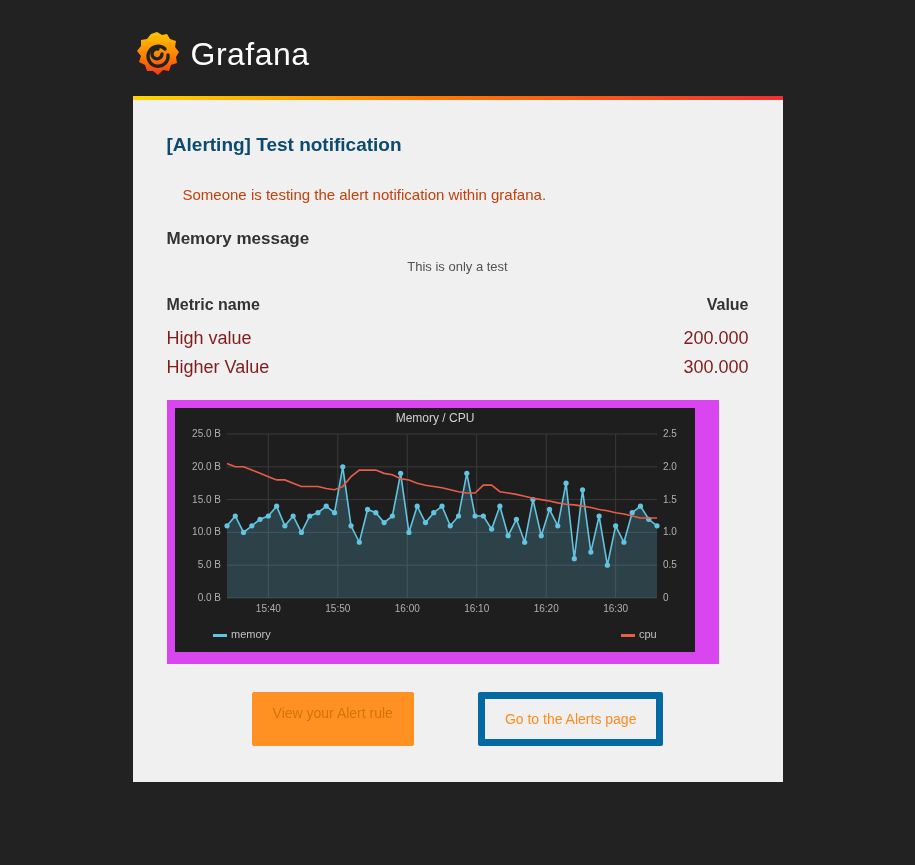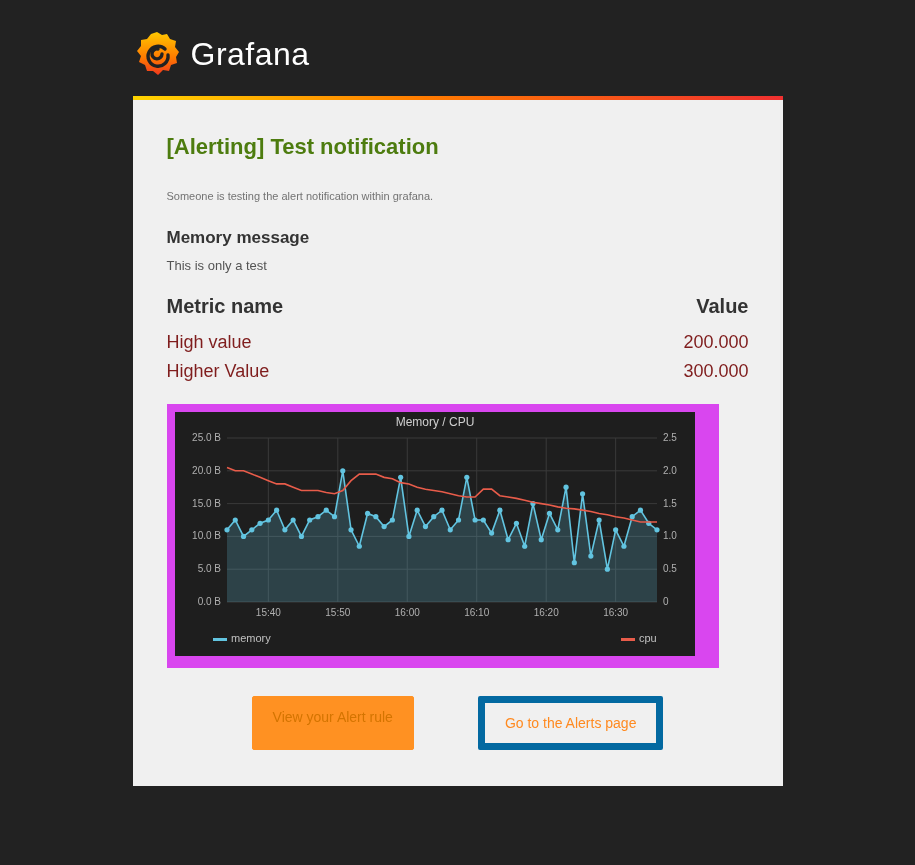--- a/index.html
+++ b/index.html
@@ -40,48 +40,49 @@
   .top-stripe {
     height: 4px;
     background: linear-gradient(to right, #ffd400 0%, #ff7b00 45%, #f03030 100%);
   }
   .card {
     background: #f0f0f0;
     padding: 34px 34px 36px 34px;
     box-sizing: border-box;
   }
   .alert-title {
-    font-size: 22px;
+    font-size: 19px;
     font-weight: 700;
-    color: #4d7c0f;
+    color: #0c4a6e;
     margin: 0 0 30px 0;
   }
   .desc {
-    font-size: 11px;
-    color: #737373;
-    margin: 0 0 26px 0;
+    font-size: 15px;
+    color: #c2410c;
+    margin: 0 0 26px 16px;
   }
   .section-h {
     font-size: 17px;
     font-weight: 700;
     color: #333333;
     margin: 0 0 10px 0;
   }
   .section-body {
     font-size: 13px;
     color: #535353;
     margin: 0 0 22px 0;
+    text-align: center;
   }
   table.metrics {
     width: 100%;
     border-collapse: collapse;
   }
   table.metrics th {
     text-align: left;
-    font-size: 20px;
+    font-size: 16px;
     font-weight: 700;
     color: #333333;
     padding: 0 0 10px 0;
     margin-left: 16px;
   }
   table.metrics th.value-col { text-align: right; }
   table.metrics td {
     font-size: 18px;
     color: #7f1d1d;
     padding: 4px 0;

